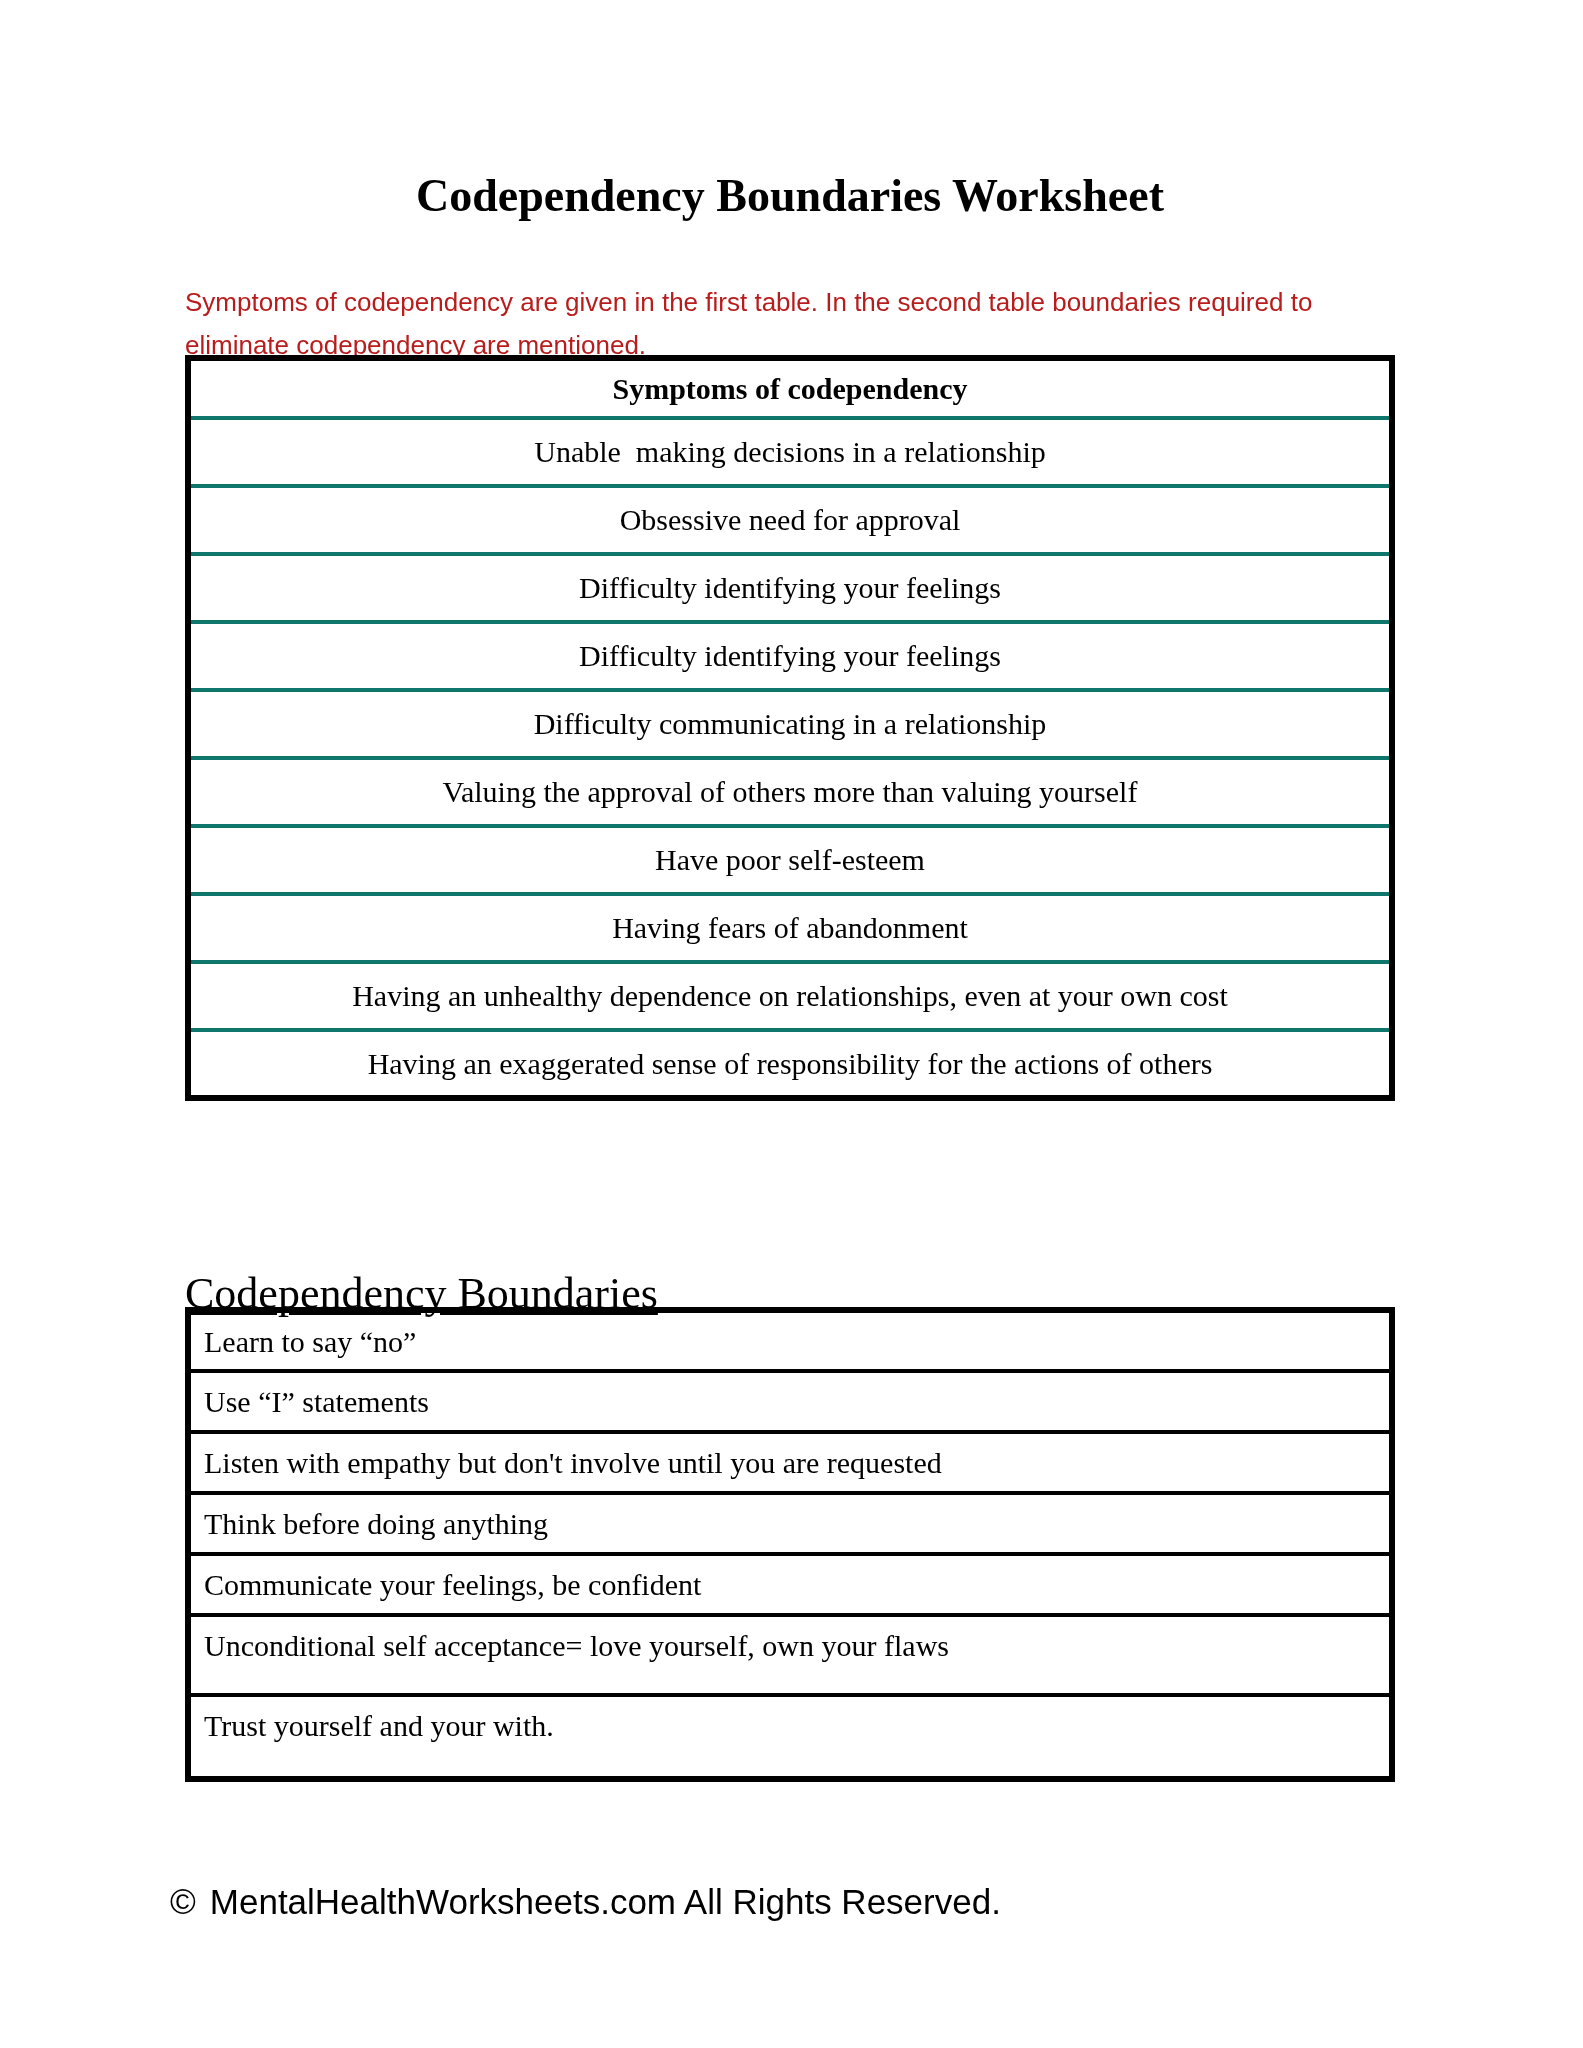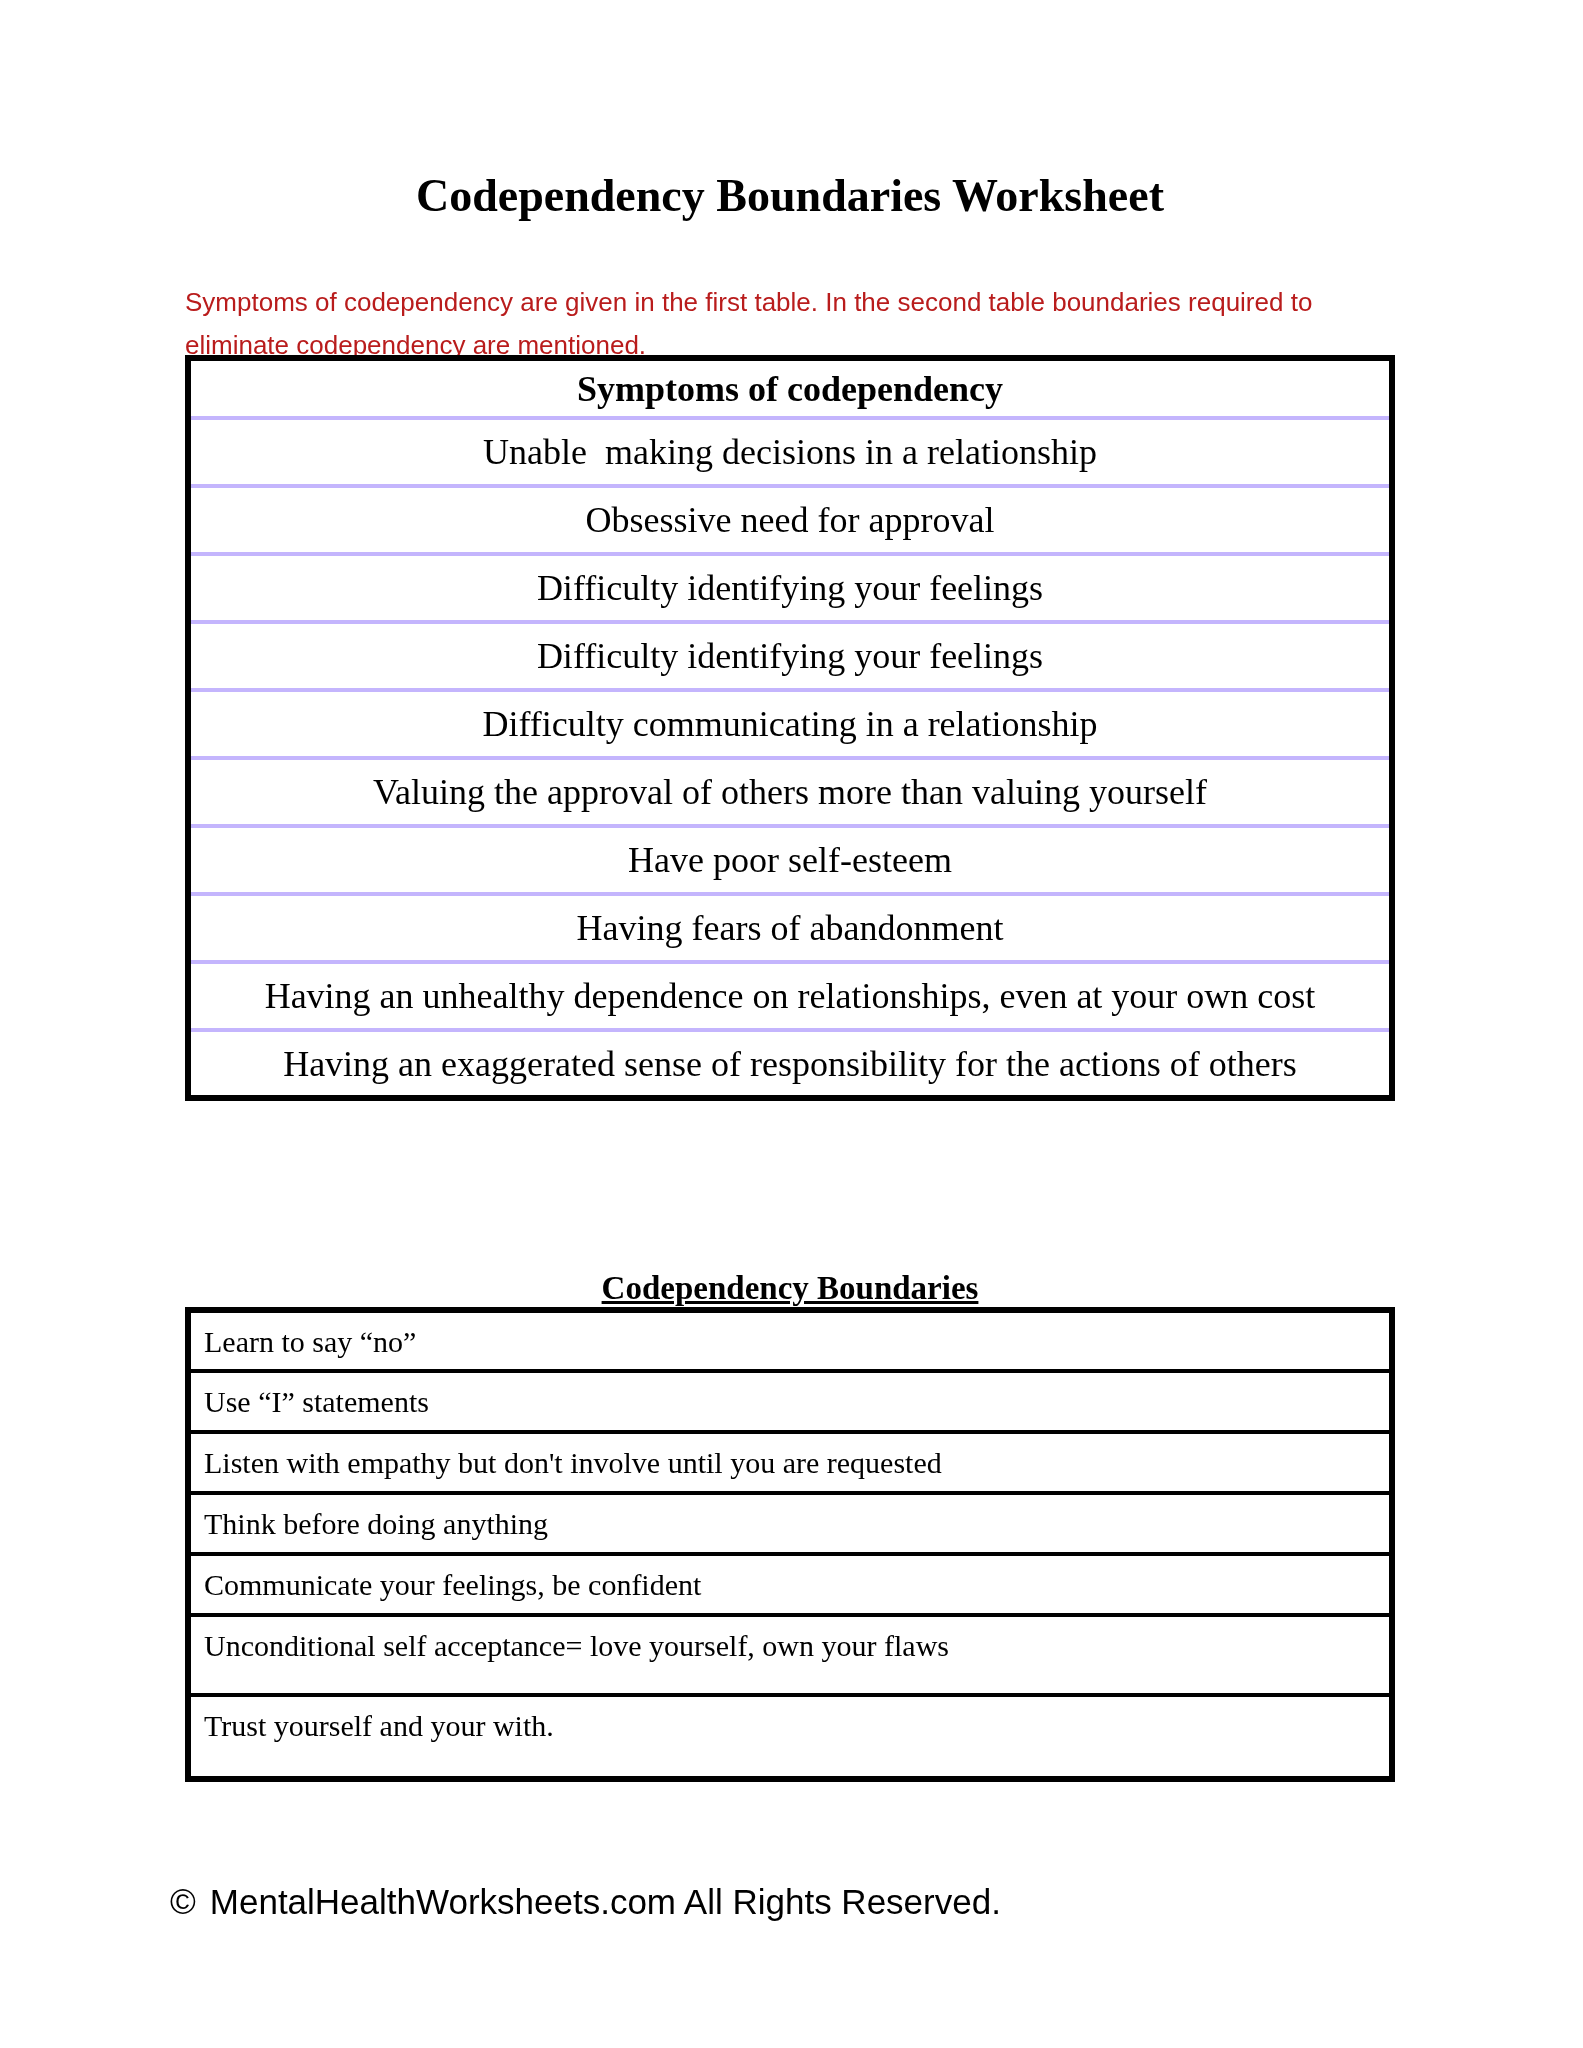--- a/index.html
+++ b/index.html
@@ -42,43 +42,42 @@
   }
 
   .symptoms-table {
     position: absolute;
     top: 355px;
     left: 185px;
     width: 1210px;
     border: 6px solid #000;
   }
   .symptoms-table td {
-    border: 4px solid #c4b5fd;
+    border: 4px solid #0f766e;
     font-family: "Liberation Serif", serif;
-    font-size: 36px;
+    font-size: 30px;
     text-align: center;
     vertical-align: middle;
     height: 68px;
     white-space: pre-wrap;
     padding: 0 10px;
   }
   .symptoms-table tr.header-row td {
     font-weight: bold;
     height: 60px;
   }
 
   .boundaries-heading {
     position: absolute;
     top: 1272px;
     left: 185px;
     width: 1210px;
-    text-align: center;
     font-family: "Liberation Serif", serif;
-    font-weight: bold;
-    font-size: 33px;
+    font-weight: normal;
+    font-size: 44px;
     line-height: 1.0;
     text-decoration: underline;
   }
 
   .boundaries-table {
     position: absolute;
     top: 1307px;
     left: 185px;
     width: 1210px;
     border: 6px solid #000;

